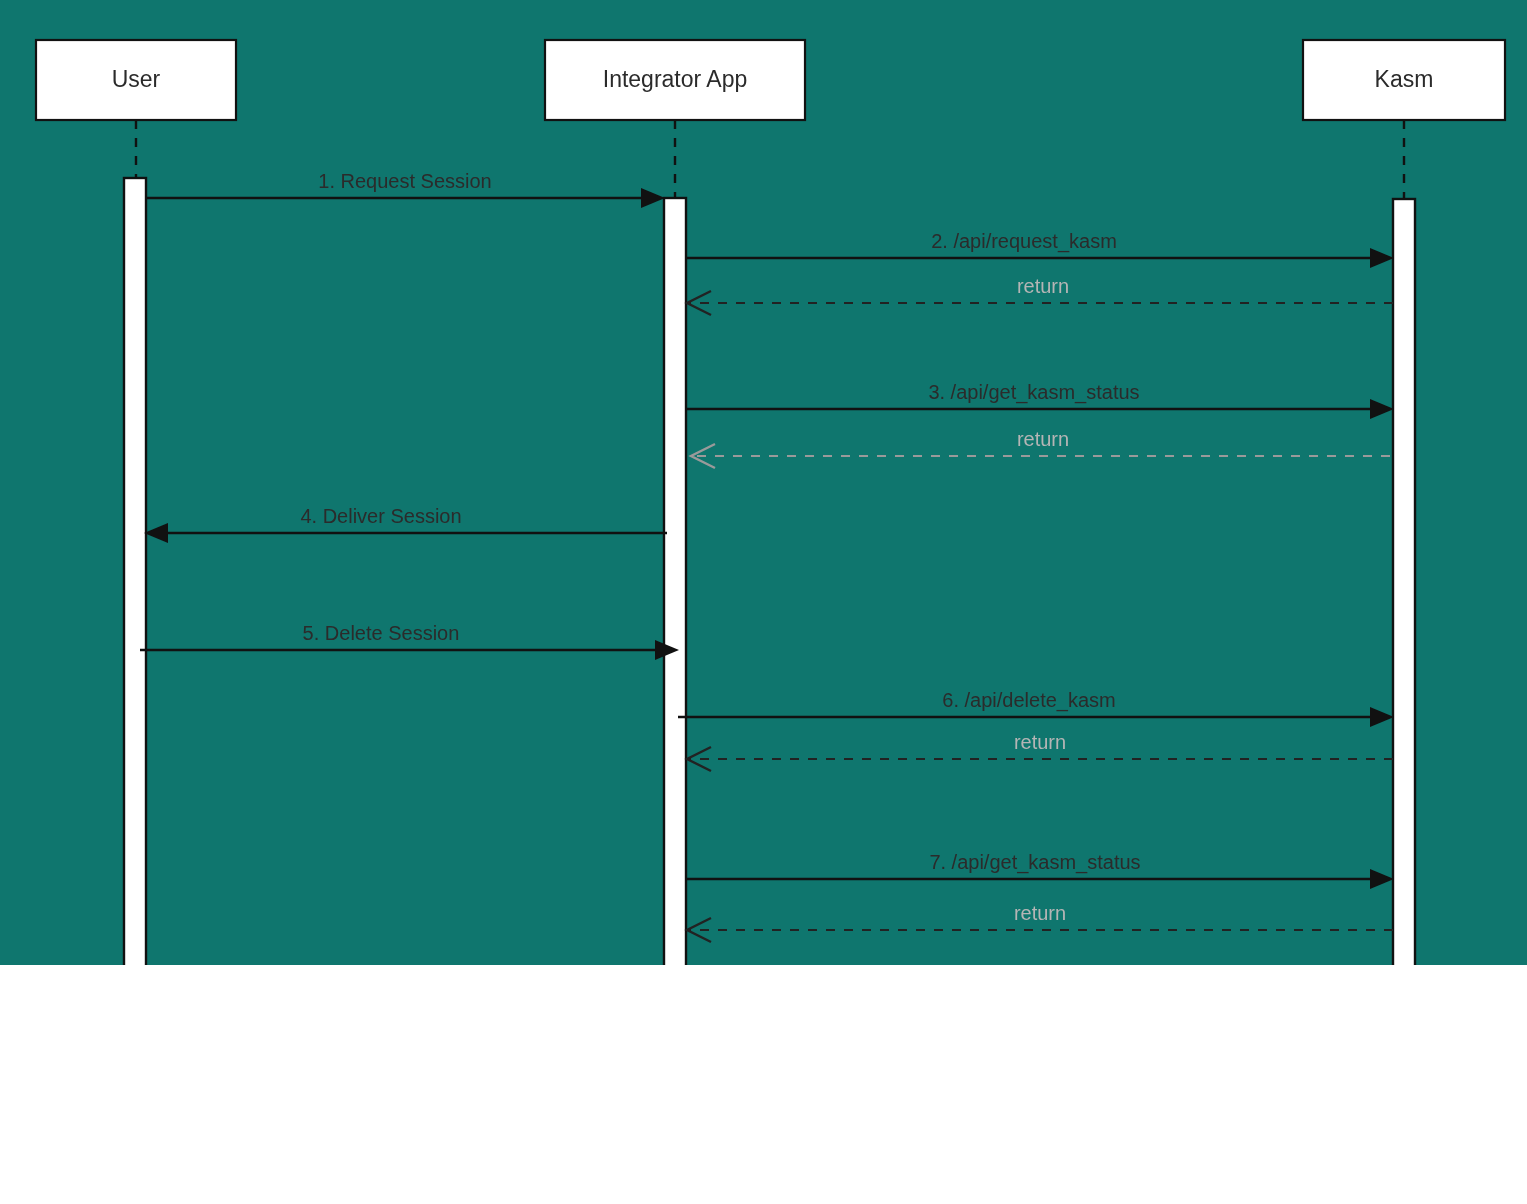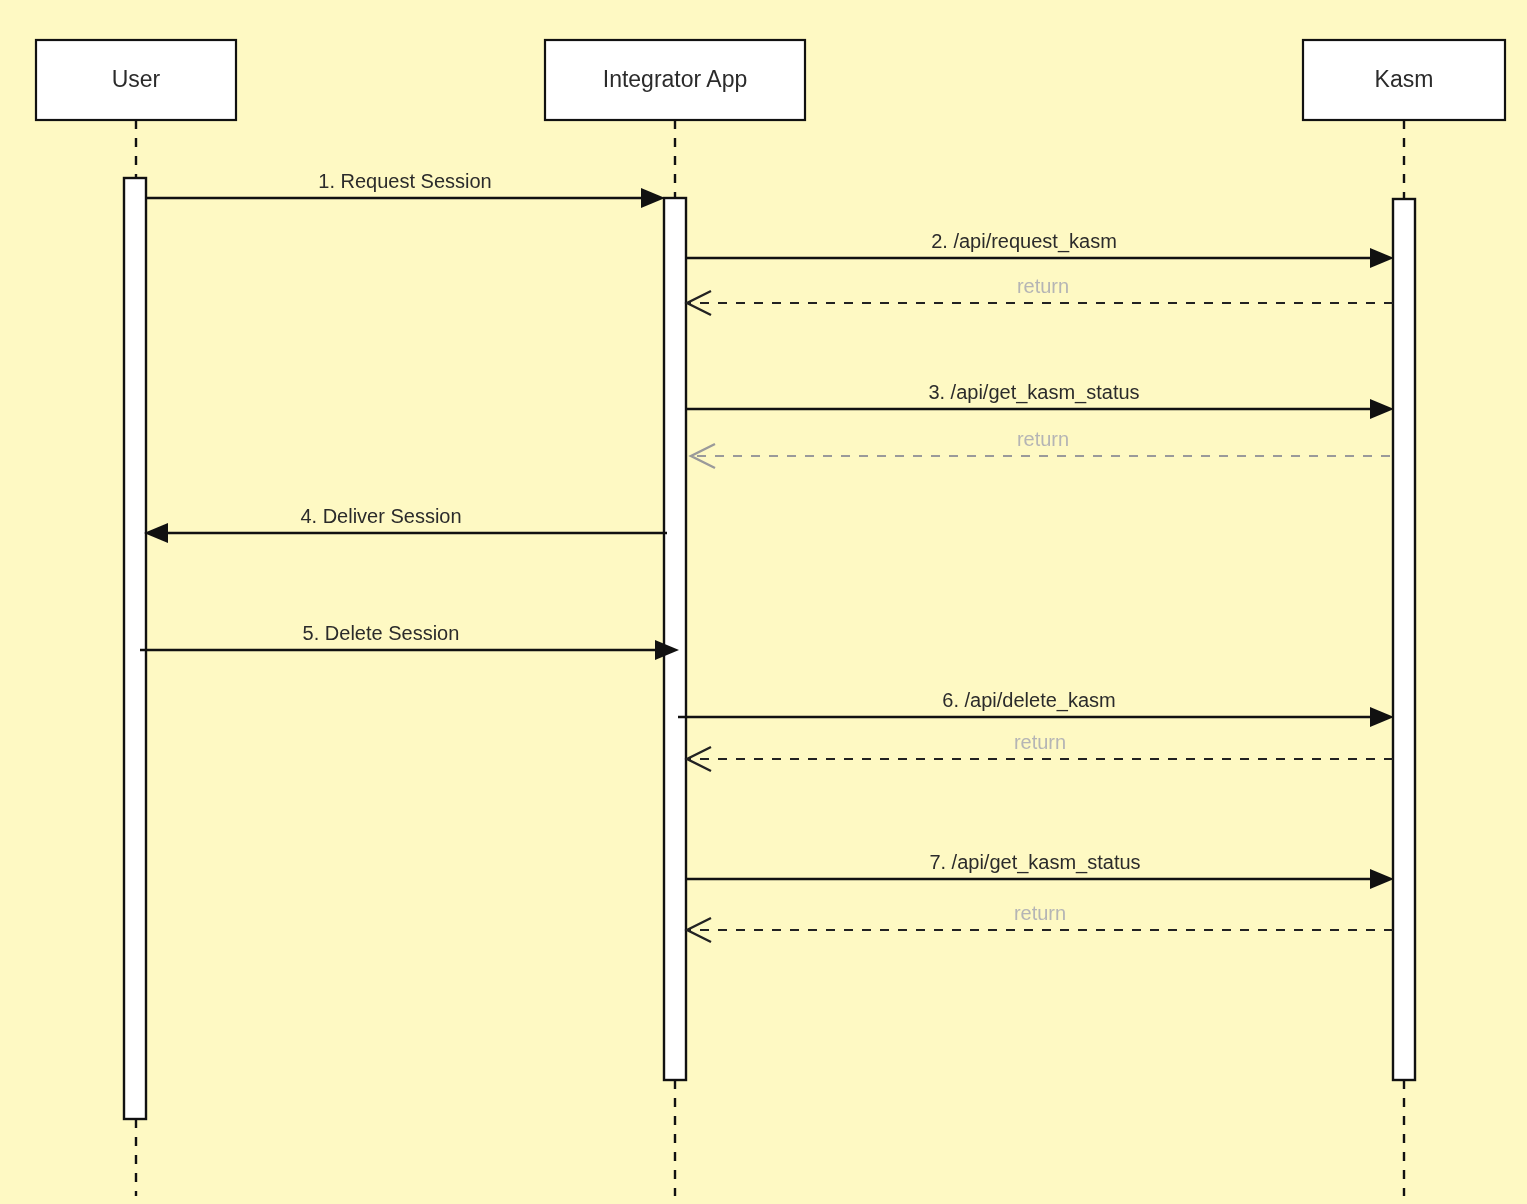--- a/index.html
+++ b/index.html
@@ -8,22 +8,22 @@
     padding: 0;
     background: #ffffff;
   }
   body {
     font-family: "Liberation Sans", sans-serif;
     color: #1a1a1a;
   }
   #diagram-root {
     position: relative;
     width: 1527px;
-    height: 1204px;
-    background: #fef9c3;
+    height: 965px;
+    background: #0f766e;
     overflow: hidden;
   }
   svg.canvas {
     position: absolute;
     left: 0;
     top: 0;
     width: 1527px;
     height: 1204px;
     display: block;
   }

